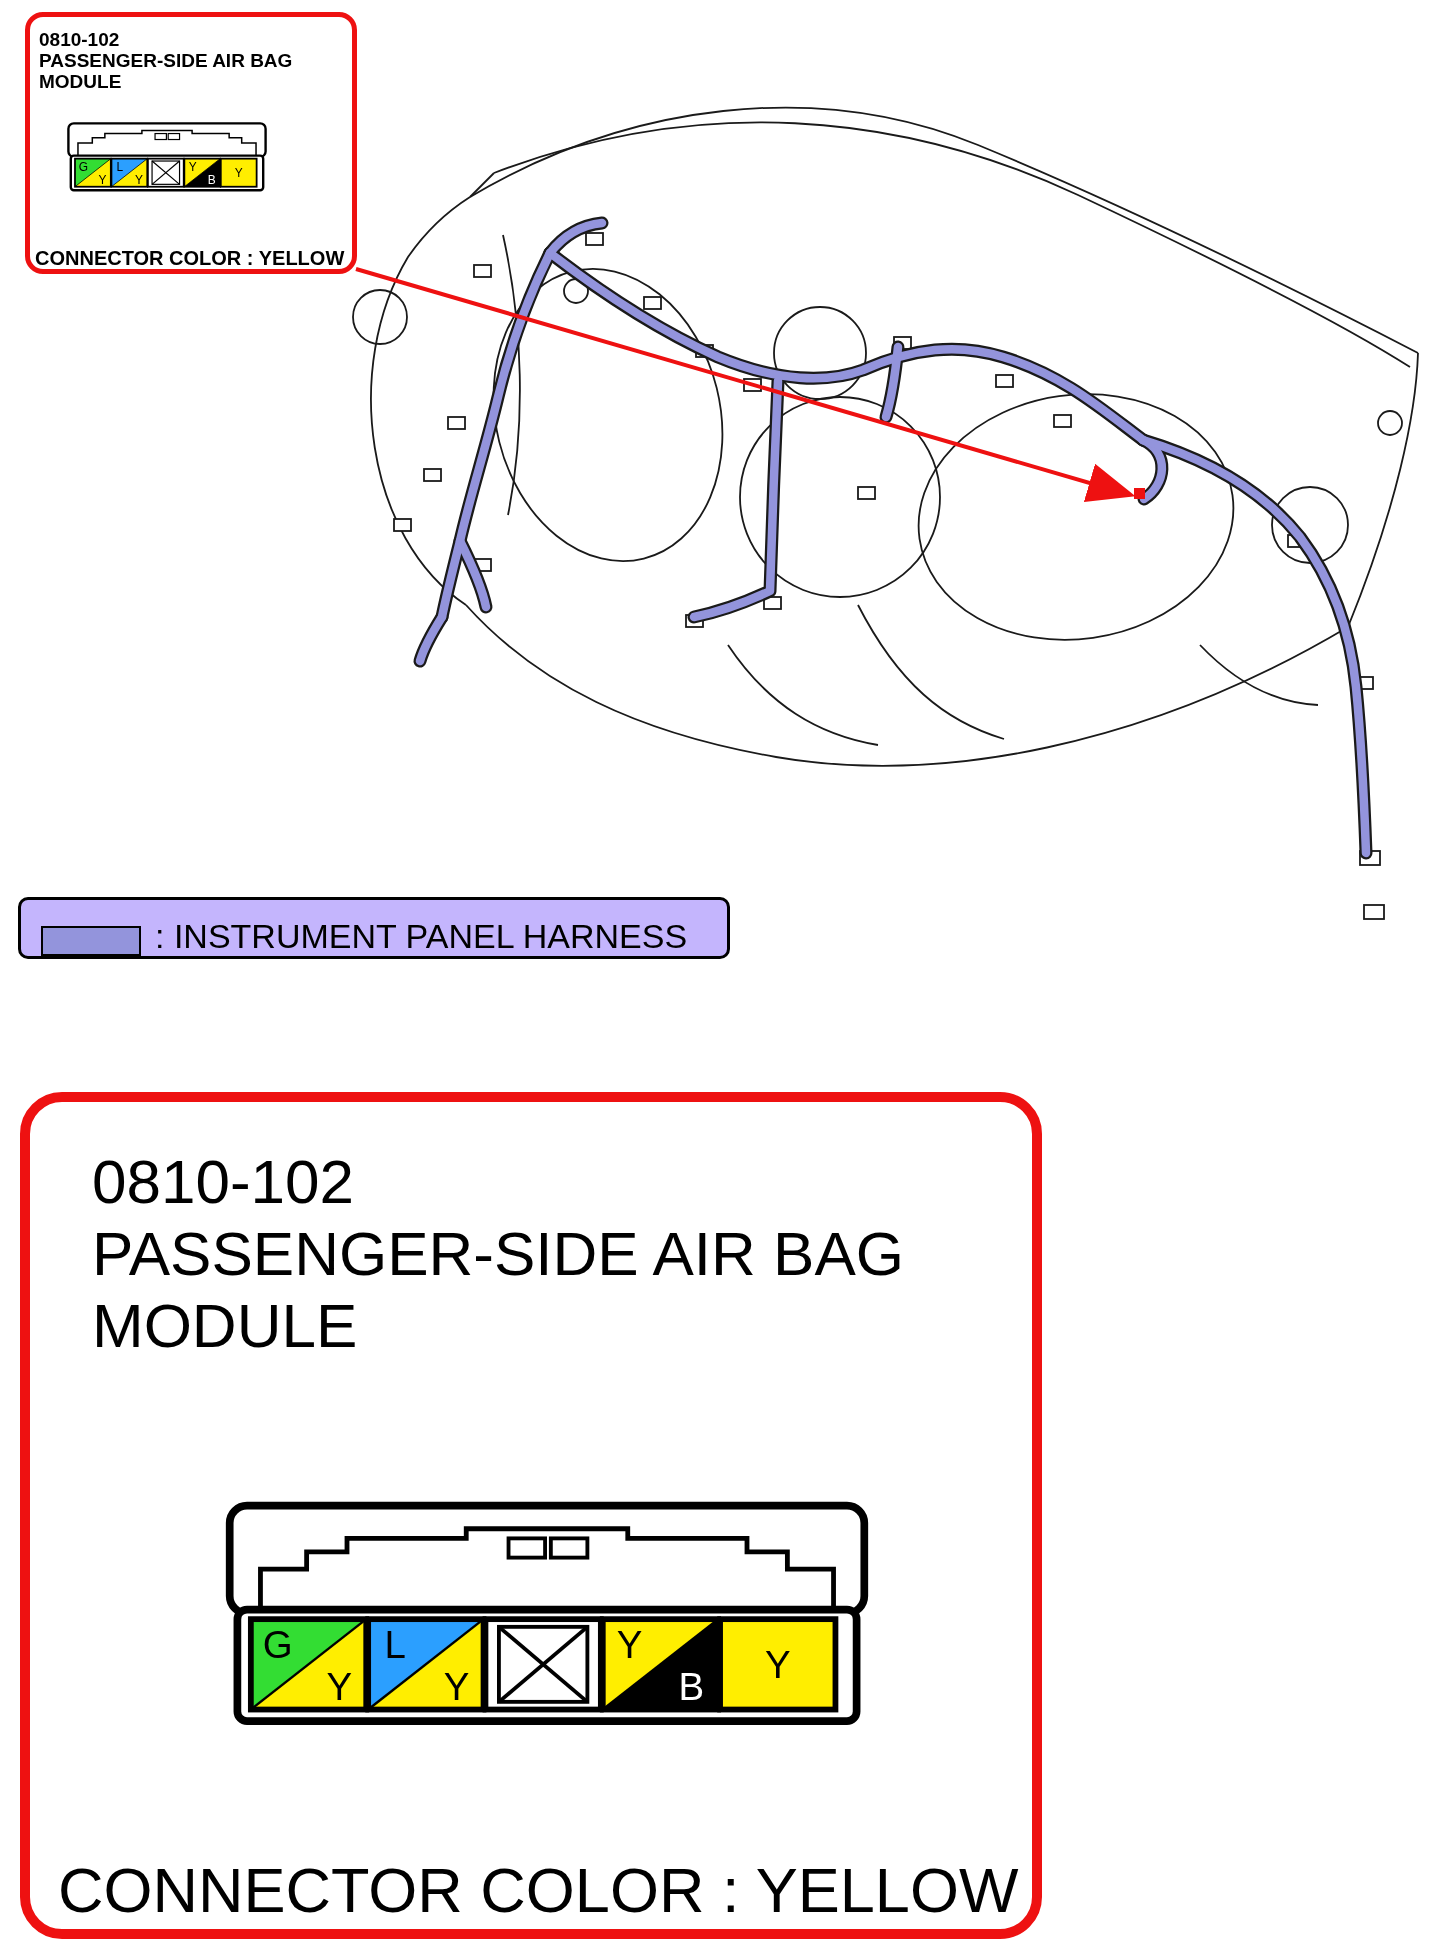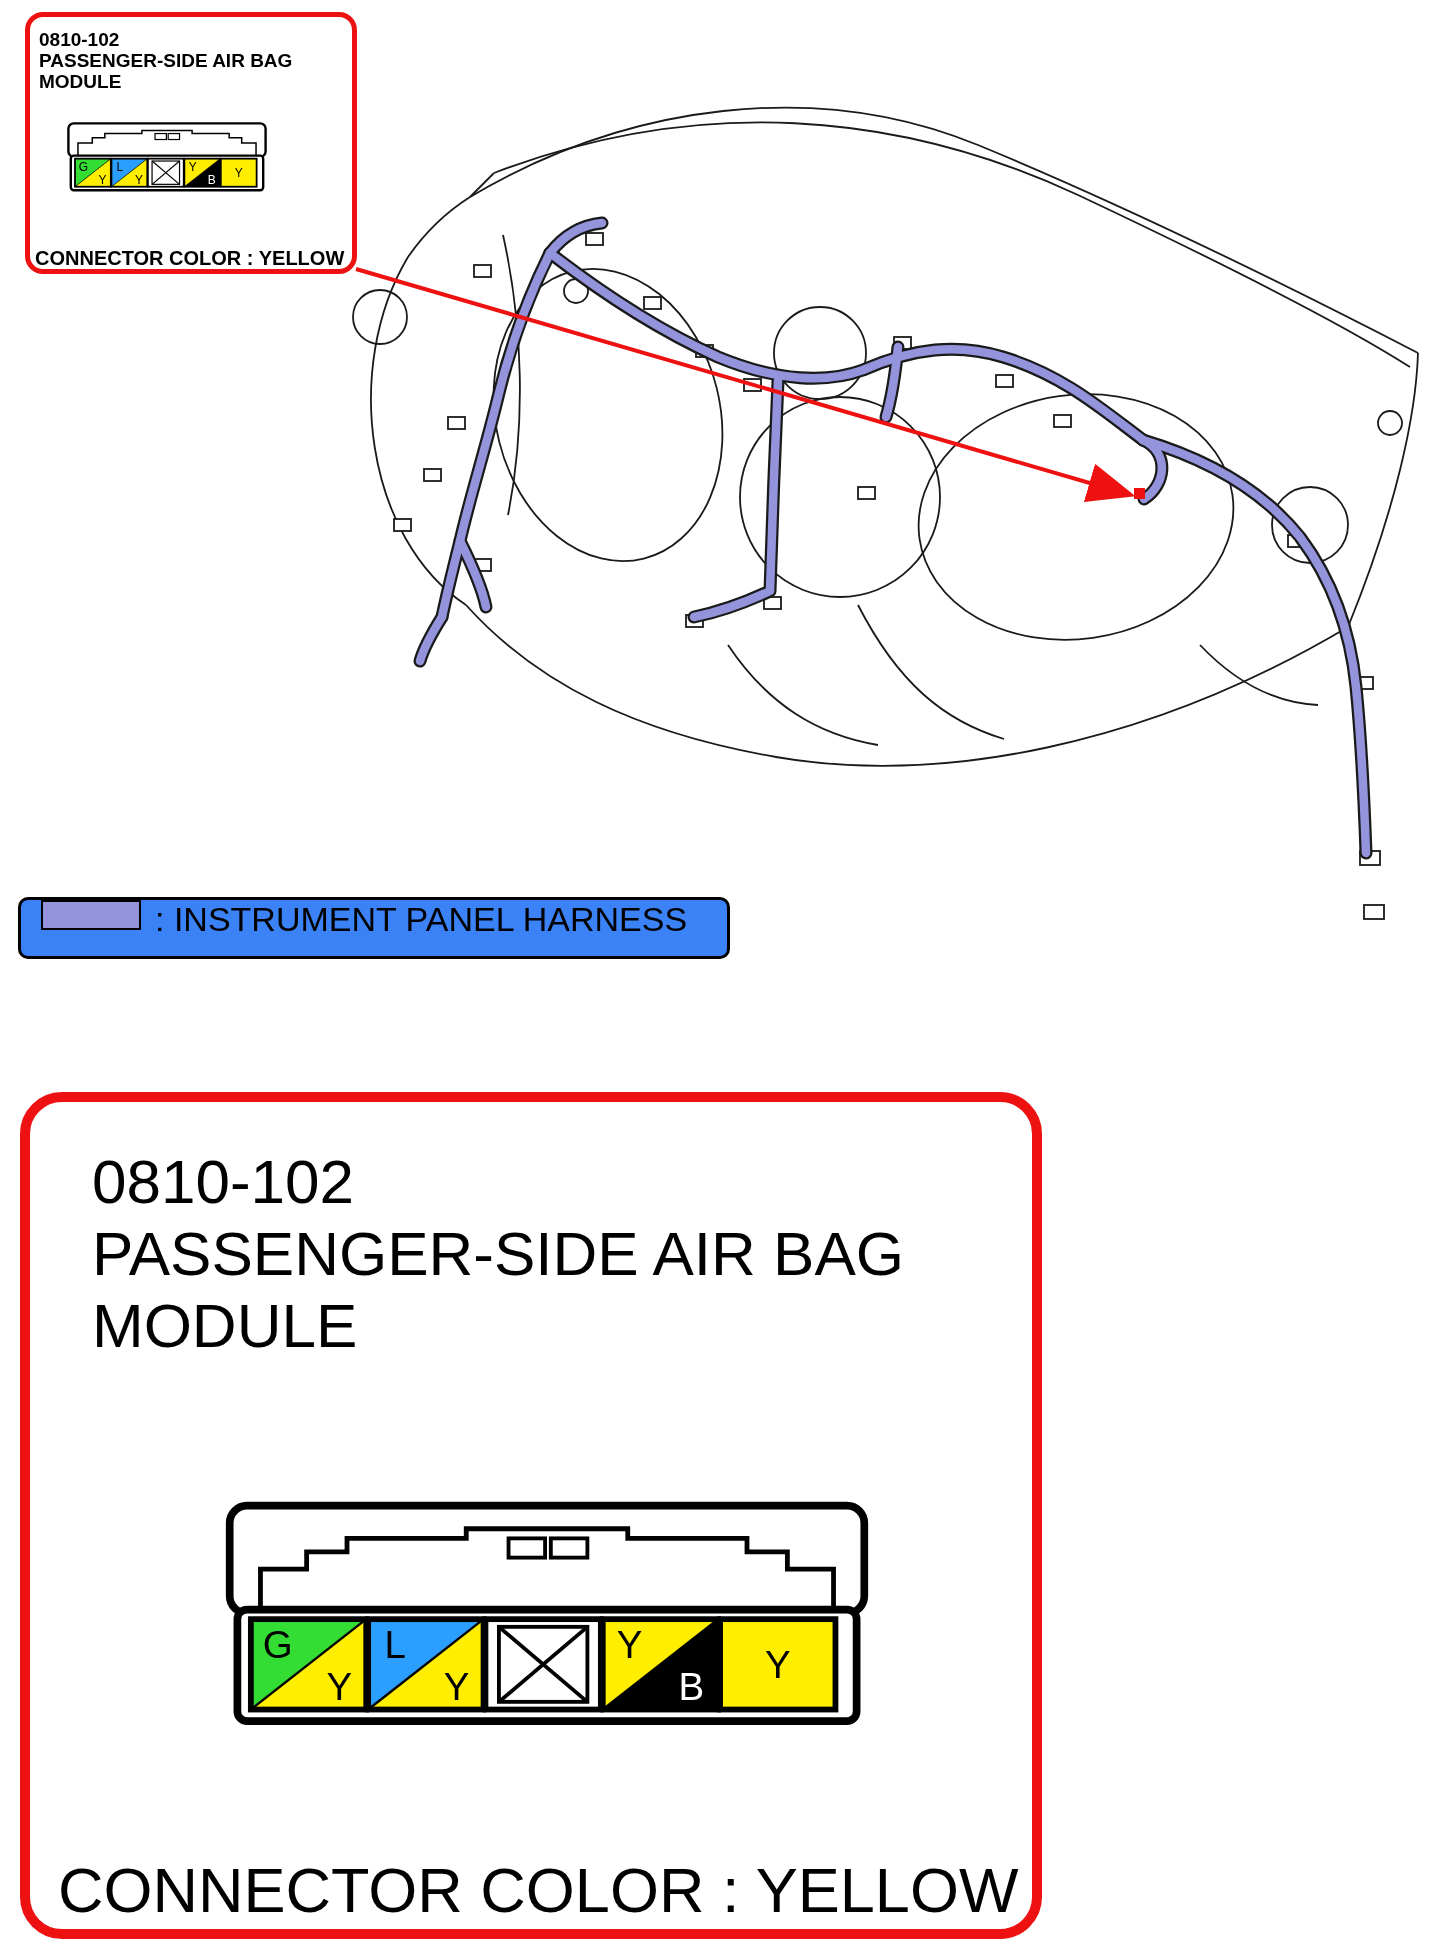--- a/index.html
+++ b/index.html
@@ -25,22 +25,22 @@
   .cs-t2    { position: absolute; left: 9px;  top: 54px; font-size: 19px; font-weight: bold; }
   .cs-conn  { position: absolute; left: 36px; top: 104px; width: 202px; }
   .cs-color { position: absolute; left: 5px;  top: 230px; font-size: 20px; font-weight: bold; white-space: nowrap; }
 
   
   .dash-svg { left: 298px; top: 85px; width: 1128px; height: 880px; z-index: 1; }
 
   
   .legend {
     left: 18px; top: 897px; width: 712px; height: 62px;
-    border: 3px solid #000; border-radius: 10px; background: #3b82f6;
-    display: flex; align-items: flex-start; z-index: 2;
+    border: 3px solid #000; border-radius: 10px; background: #c4b5fd;
+    display: flex; align-items: flex-end; z-index: 2;
   }
   .legend-swatch { margin-left: 20px; width: 100px; height: 30px; display: block; }
   .legend-label  { margin-left: 14px; font-size: 34px; white-space: nowrap; }
 
   
   .callout-large {
     left: 20px; top: 1092px; width: 1022px; height: 847px;
     border: 10px solid #ee1111; border-radius: 42px;
     background: #fff; z-index: 2;
   }

